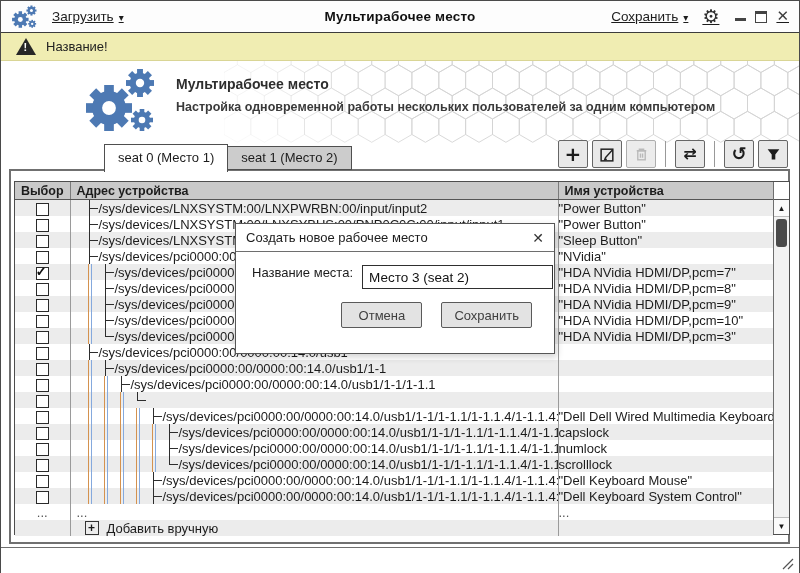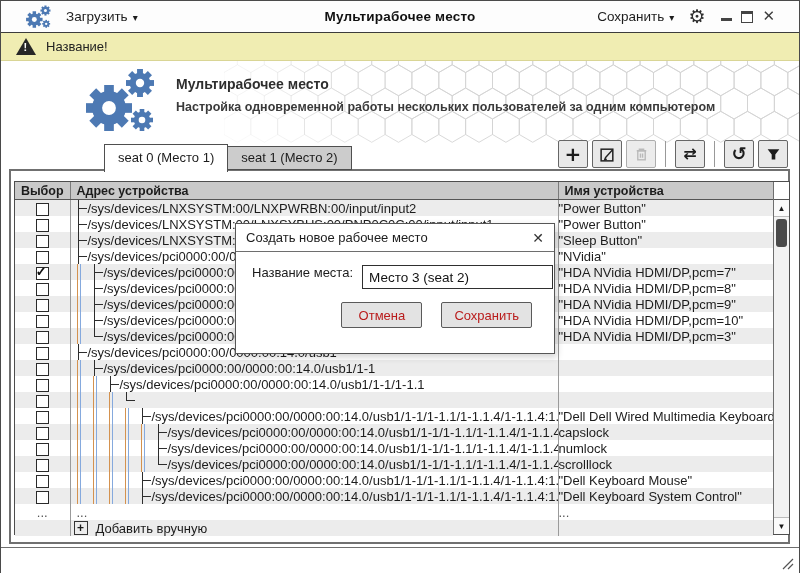--- a/index.html
+++ b/index.html
@@ -1,20 +1,20 @@
 <!DOCTYPE html>
 <html style="--warn-bg: #f0edb2; --orange: #d4924f; --blue: #85a9dd; --rowalt: #ececec; --hdr: #c9c9c9;"><head>
 <meta charset="utf-8">
 <style>
   html,body{margin:0;padding:0;background:#fff;}
   body{width:800px;height:573px;overflow:hidden;font-family:"Liberation Sans",sans-serif;color:#1c1c1c;}
   .window{position:relative;width:800px;height:573px;box-sizing:border-box;border:1px solid #4a4a4a;background:#fff;}
 
   
-  .titlebar{position:absolute;left:0;top:0;right:0;height:32px;background:#fdfdfd;border-bottom:1px solid #3c3c3c;display:flex;align-items:center;padding:0 24px;box-sizing:border-box;}
+  .titlebar{position:absolute;left:0;top:0;right:0;height:32px;background:#fdfdfd;border-bottom:1px solid #3c3c3c;display:flex;align-items:center;padding:0 10px;box-sizing:border-box;text-decoration:underline;}
   .tb-left{display:flex;align-items:center;gap:13px;}
   .menu-btn{display:flex;align-items:center;gap:5px;font-size:13.5px;color:#1d1d1d;cursor:default;}
   .caret{font-size:10px;line-height:1;margin-top:2px;}
   .tb-title{position:absolute;left:50%;transform:translateX(-50%);font-size:13.5px;color:#111;letter-spacing:.2px;font-weight:bold;}
   .tb-right{margin-left:auto;display:flex;align-items:center;gap:14px;}
   .gear-glyph{font-size:19px;line-height:1;color:#2e2e2e;font-family:"DejaVu Sans",sans-serif;}
   .winctrl{display:flex;align-items:center;gap:9px;margin-left:2px;}
   .minico{width:11px;height:3px;background:#444;display:inline-block;margin-top:6px;}
   .maxico{width:10px;height:8px;border:1.5px solid #444;border-top:3px solid #444;display:inline-block;background:#fff;}
   .closeico{font-size:15px;color:#3d3d3d;line-height:1;font-family:"DejaVu Sans",sans-serif;}
@@ -50,21 +50,21 @@
   .tablewrap{display:flex;width:776px;height:354px;border:1px solid #4d4d4d;box-sizing:border-box;}
   table.dev{border-collapse:collapse;table-layout:fixed;width:758px;font-size:13px;}
   table.dev th{background:var(--hdr,#c9c9c9);font-weight:bold;font-size:12.5px;text-align:left;height:17px;padding:0 0 0 6px;border-right:1px solid #7b7b7b;border-bottom:1px solid #555;overflow:hidden;white-space:nowrap;}
   table.dev th.selh{text-align:center;padding:0;}
   table.dev td{height:16px;padding:0;border-right:1px solid #9a9a9a;overflow:hidden;white-space:nowrap;vertical-align:middle;}
   table.dev td:last-child,table.dev th:last-child{border-right:none;}
   table.dev tr.alt{background:var(--rowalt,#ececec);}
   td.sel{text-align:center;}
   .cb{width:11px;height:11px;border:1.5px solid #2a2a2a;display:inline-block;background:#fff;position:relative;vertical-align:middle;}
   .cb.on::after{content:"✓";position:absolute;left:-1px;top:-4px;font-size:13px;font-weight:bold;color:#0c0c0c;}
-  .addrflex{display:flex;align-items:center;height:16px;padding-left:0;}
+  .addrflex{display:flex;align-items:center;height:16px;padding-left:11px;}
   .tg,.tc,.tl{width:16px;height:16px;flex:none;position:relative;}
   .tg::before{content:"";position:absolute;left:6px;top:0;bottom:0;width:1px;background:var(--orange,#d4924f);}
   .tg::after{content:"";position:absolute;left:9px;top:0;bottom:0;width:1px;background:var(--blue,#85a9dd);}
   .tc::before,.tl::before{content:"";position:absolute;left:7px;top:0;bottom:0;width:1px;background:#2d2d2d;}
   .tl::before{bottom:8px;}
   .tc::after,.tl::after{content:"";position:absolute;left:7px;top:8px;right:0;height:1px;background:#2d2d2d;}
   .ptxt{white-space:nowrap;padding-left:1px;}
   td.nm{padding-left:5px;}
   .dots{color:#555;}
   .addico{width:12px;height:12px;border:1.3px solid #333;display:inline-flex;align-items:center;justify-content:center;font-size:12px;font-weight:bold;line-height:1;margin:0 8px 0 3px;flex:none;}
@@ -84,21 +84,21 @@
 
   
   .dialog{position:absolute;left:234px;top:222px;width:320px;height:131px;background:#fff;border:1px solid #565656;box-shadow:2px 3px 7px rgba(0,0,0,.18);z-index:20;box-sizing:border-box;}
   .dtitle{height:27px;display:flex;align-items:center;padding:0 10px;border-bottom:1px solid #6e6e6e;font-size:13px;color:#1c1c1c;}
   .dclose{margin-left:auto;font-size:14px;color:#333;font-family:"DejaVu Sans",sans-serif;}
   .dbody{padding:13px 14px 0 16px;}
   .drow{display:flex;align-items:flex-start;}
   .dlabel{font-size:13px;white-space:nowrap;}
   .dinput{margin-left:9px;flex:1;height:22px;border:1px solid #2f2f2f;font-size:13.5px;padding:0 6px;font-family:"Liberation Sans",sans-serif;color:#111;}
   .dbtns{display:flex;justify-content:flex-end;gap:19px;margin-top:13px;padding-right:8px;}
-  .dbtn{min-width:81px;height:26px;background:#e3e3e3;border:1px solid #5a5a5a;border-radius:2px;font-size:13px;font-family:"Liberation Sans",sans-serif;color:#b91c1c;display:flex;align-items:center;justify-content:center;padding:0 12px;box-sizing:border-box;}
+  .dbtn{min-width:81px;height:26px;background:#e3e3e3;border:1px solid #5a5a5a;border-radius:2px;font-size:13px;font-family:"Liberation Sans",sans-serif;color:#404040;display:flex;align-items:center;justify-content:center;padding:0 12px;box-sizing:border-box;}
 </style>
 </head>
 <body>
 
 <div class="window">
 
   <div class="titlebar">
     <div class="tb-left">
       <svg id="logo-sm" width="28" height="24" viewBox="0 0 78 66">
           <rect x="21.17" y="17" width="9.66" height="12.65" fill="#4d79b3" transform="rotate(0 26 40)"></rect>

